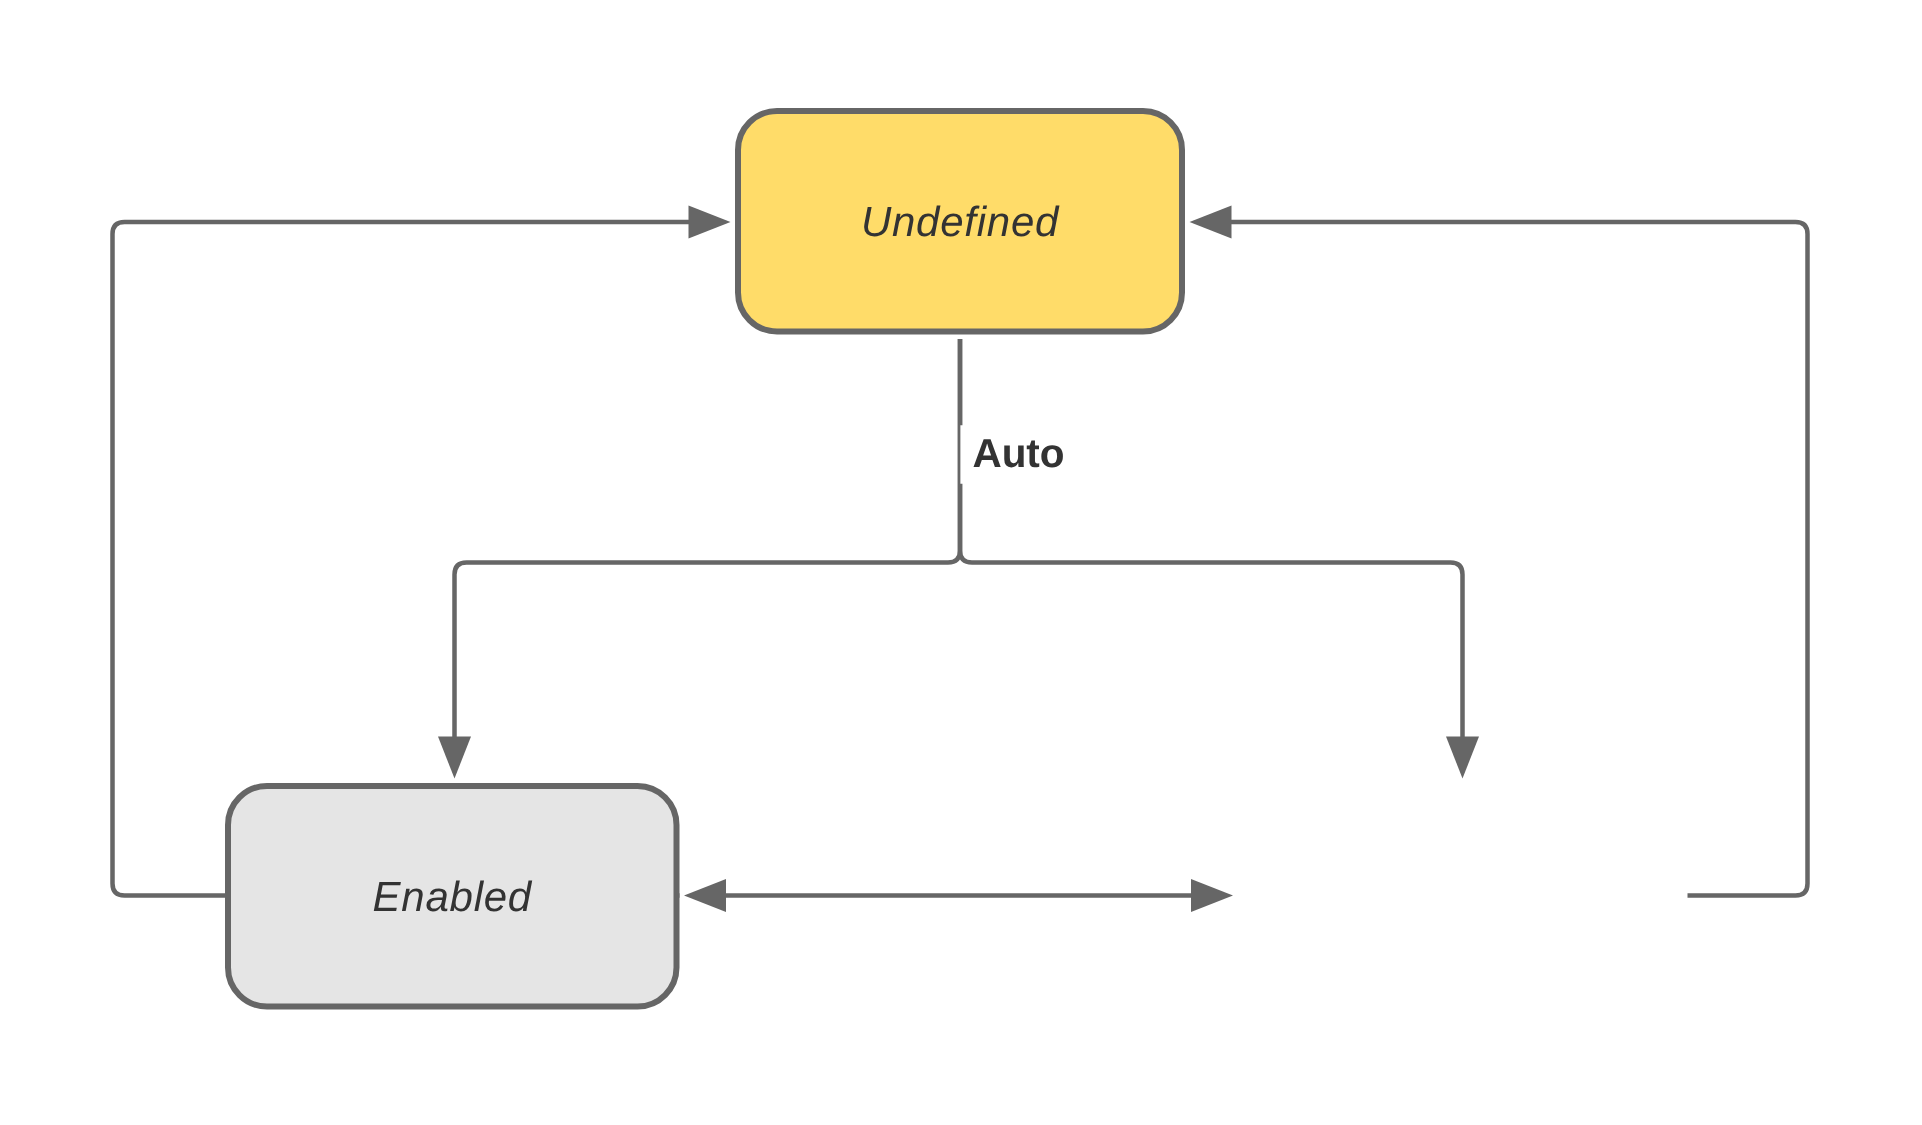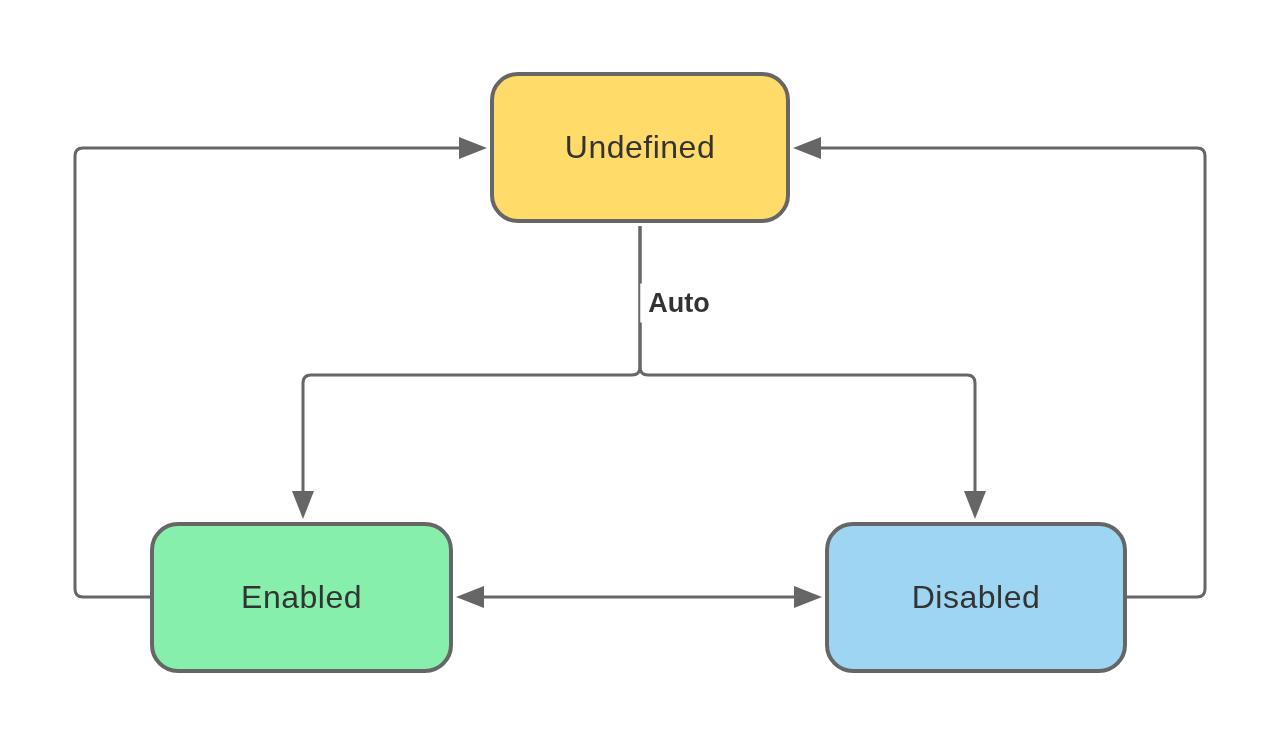--- a/index.html
+++ b/index.html
@@ -29,23 +29,24 @@
   }
   .node {
     position: absolute;
     border: 4px solid var(--stroke);
     border-radius: 28px;
     display: flex;
     align-items: center;
     justify-content: center;
   }
   .node-label {
-    font-size: 32px;
+    font-size: 28px;
     color: var(--text);
     letter-spacing: 0.5px;
+    font-style: italic;
   }
   .node-undefined { left: 490px; top: 72px;  width: 300px; height: 151px; }
   .node-enabled   { left: 150px; top: 522px; width: 303px; height: 151px; }
   .node-disabled  { left: 825px; top: 522px; width: 302px; height: 151px; }
   .edge-label {
     position: absolute;
     left: 640px; top: 303px;
     transform: translate(-50%, -50%);
     background: var(--bg);
     padding: 4px 8px;
@@ -75,23 +76,20 @@
 
     <path d="M482 597 L796 597"></path>
     <polygon points="456,597 484,586 484,608"></polygon>
     <polygon points="822,597 794,586 794,608"></polygon>
   </svg>
 
   <div class="node node-undefined" style="background: rgb(255, 220, 105);">
     <span class="node-label">Undefined</span>
   </div>
 
-  <div class="node node-enabled" style="background: #86efac;">
+  <div class="node node-enabled" style="background: #e5e5e5;">
     <span class="node-label">Enabled</span>
   </div>
 
-  <div class="node node-disabled" style="background: rgb(157, 213, 242);">
-    <span class="node-label">Disabled</span>
-  </div>
 
   <div class="edge-label">Auto</div>
 
 </div>
 
 </body></html>

